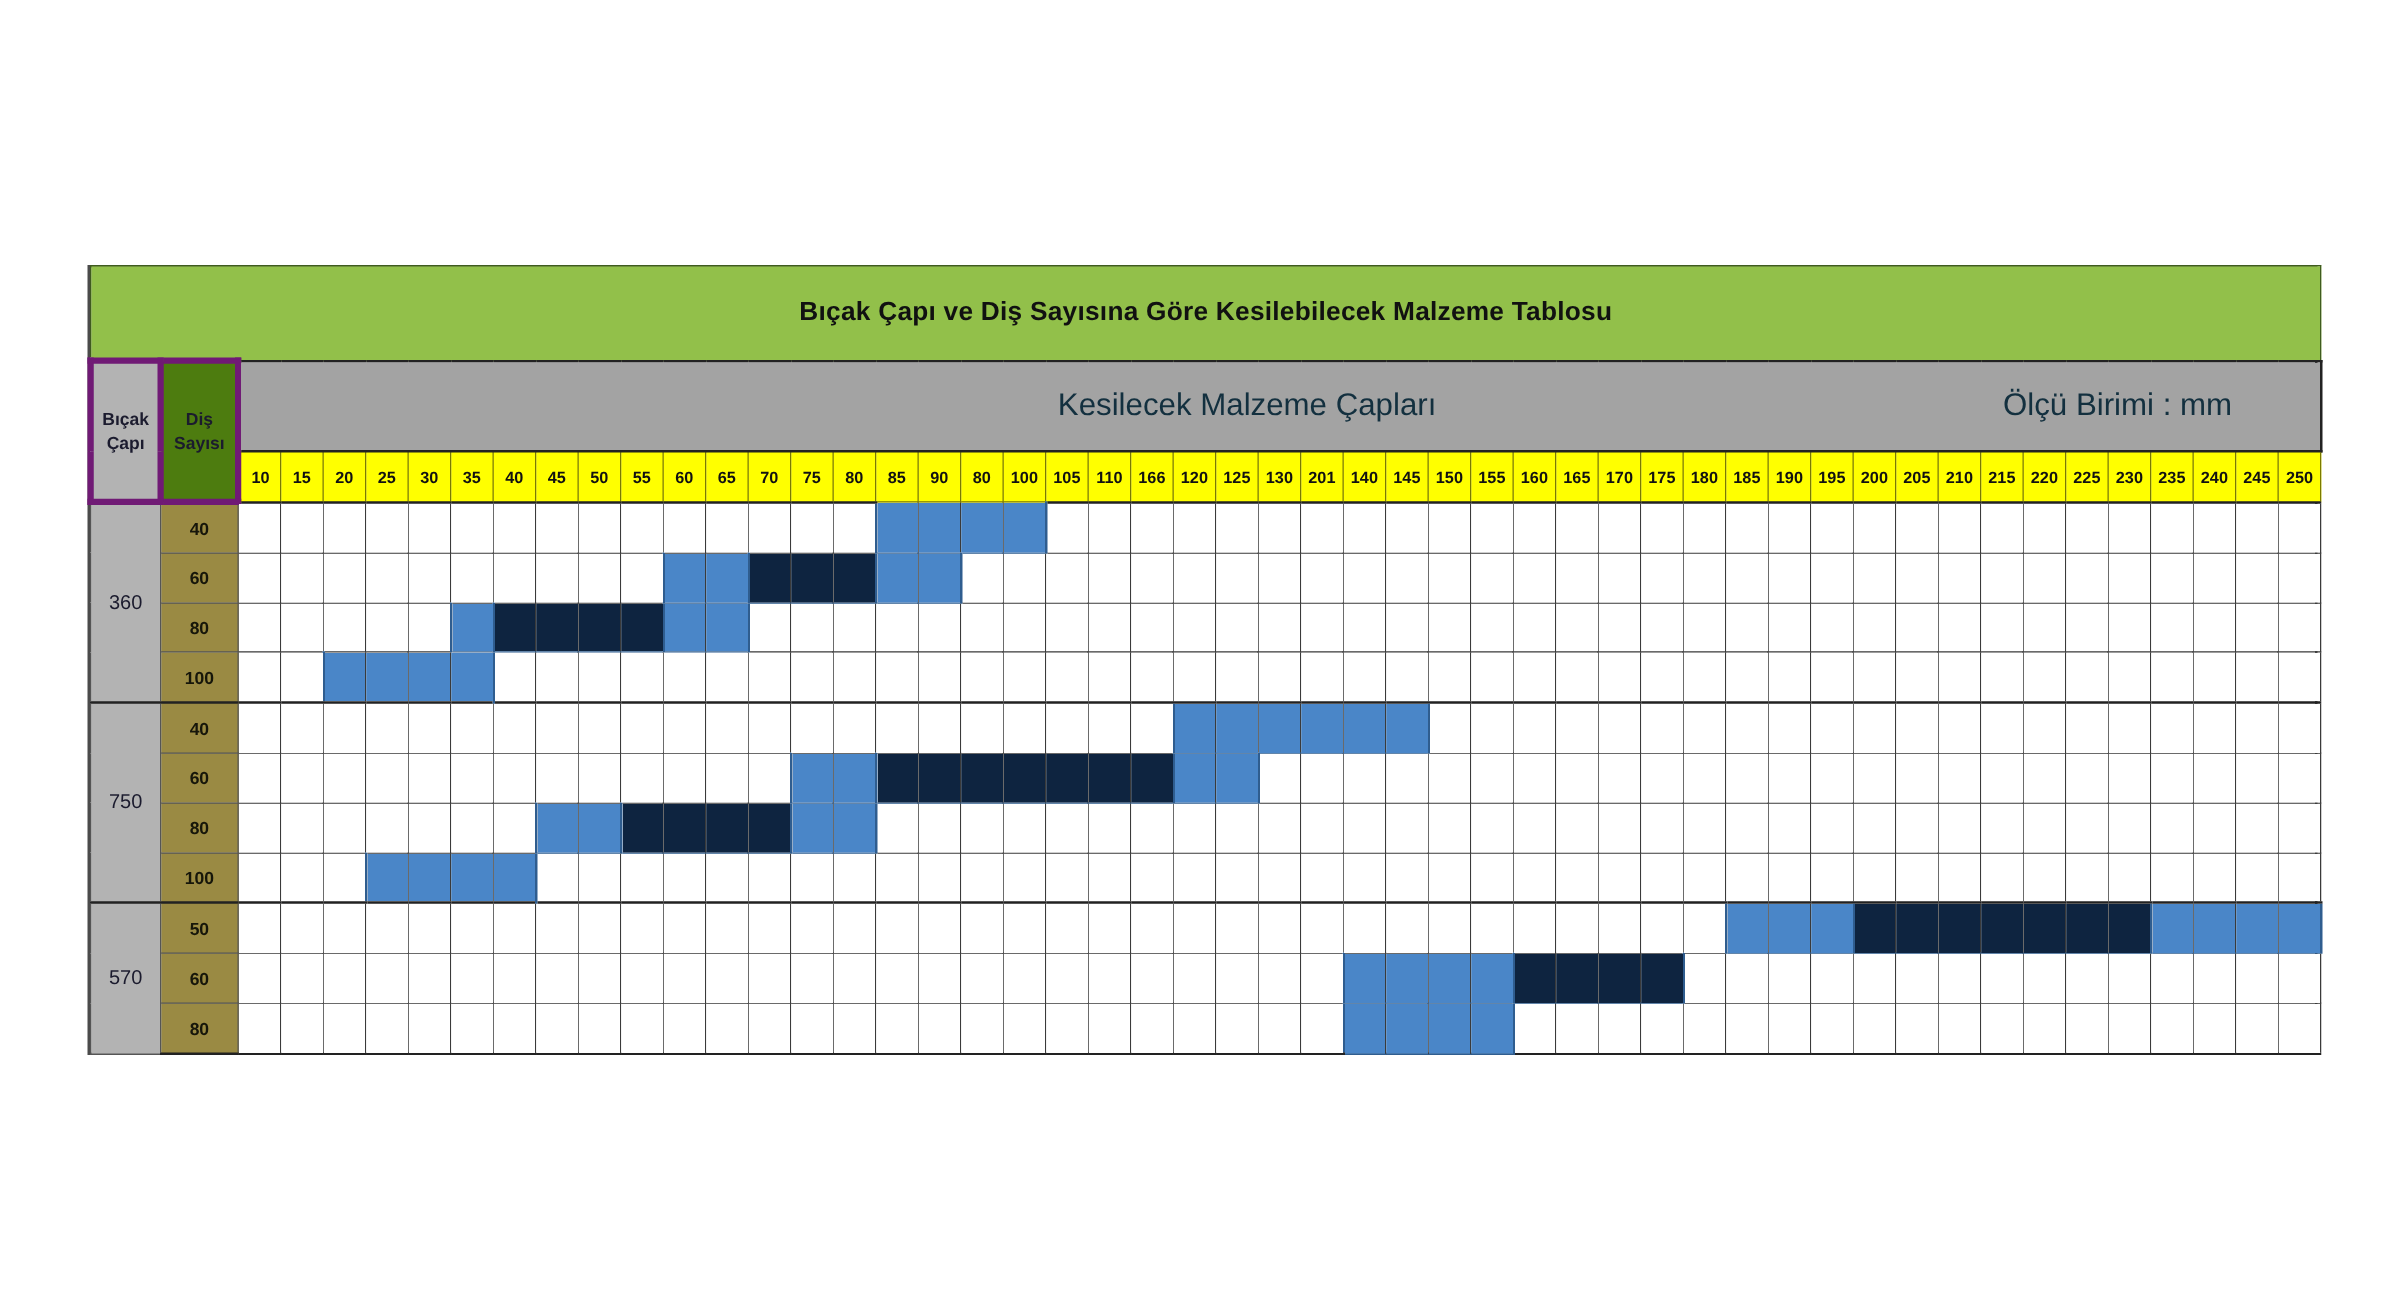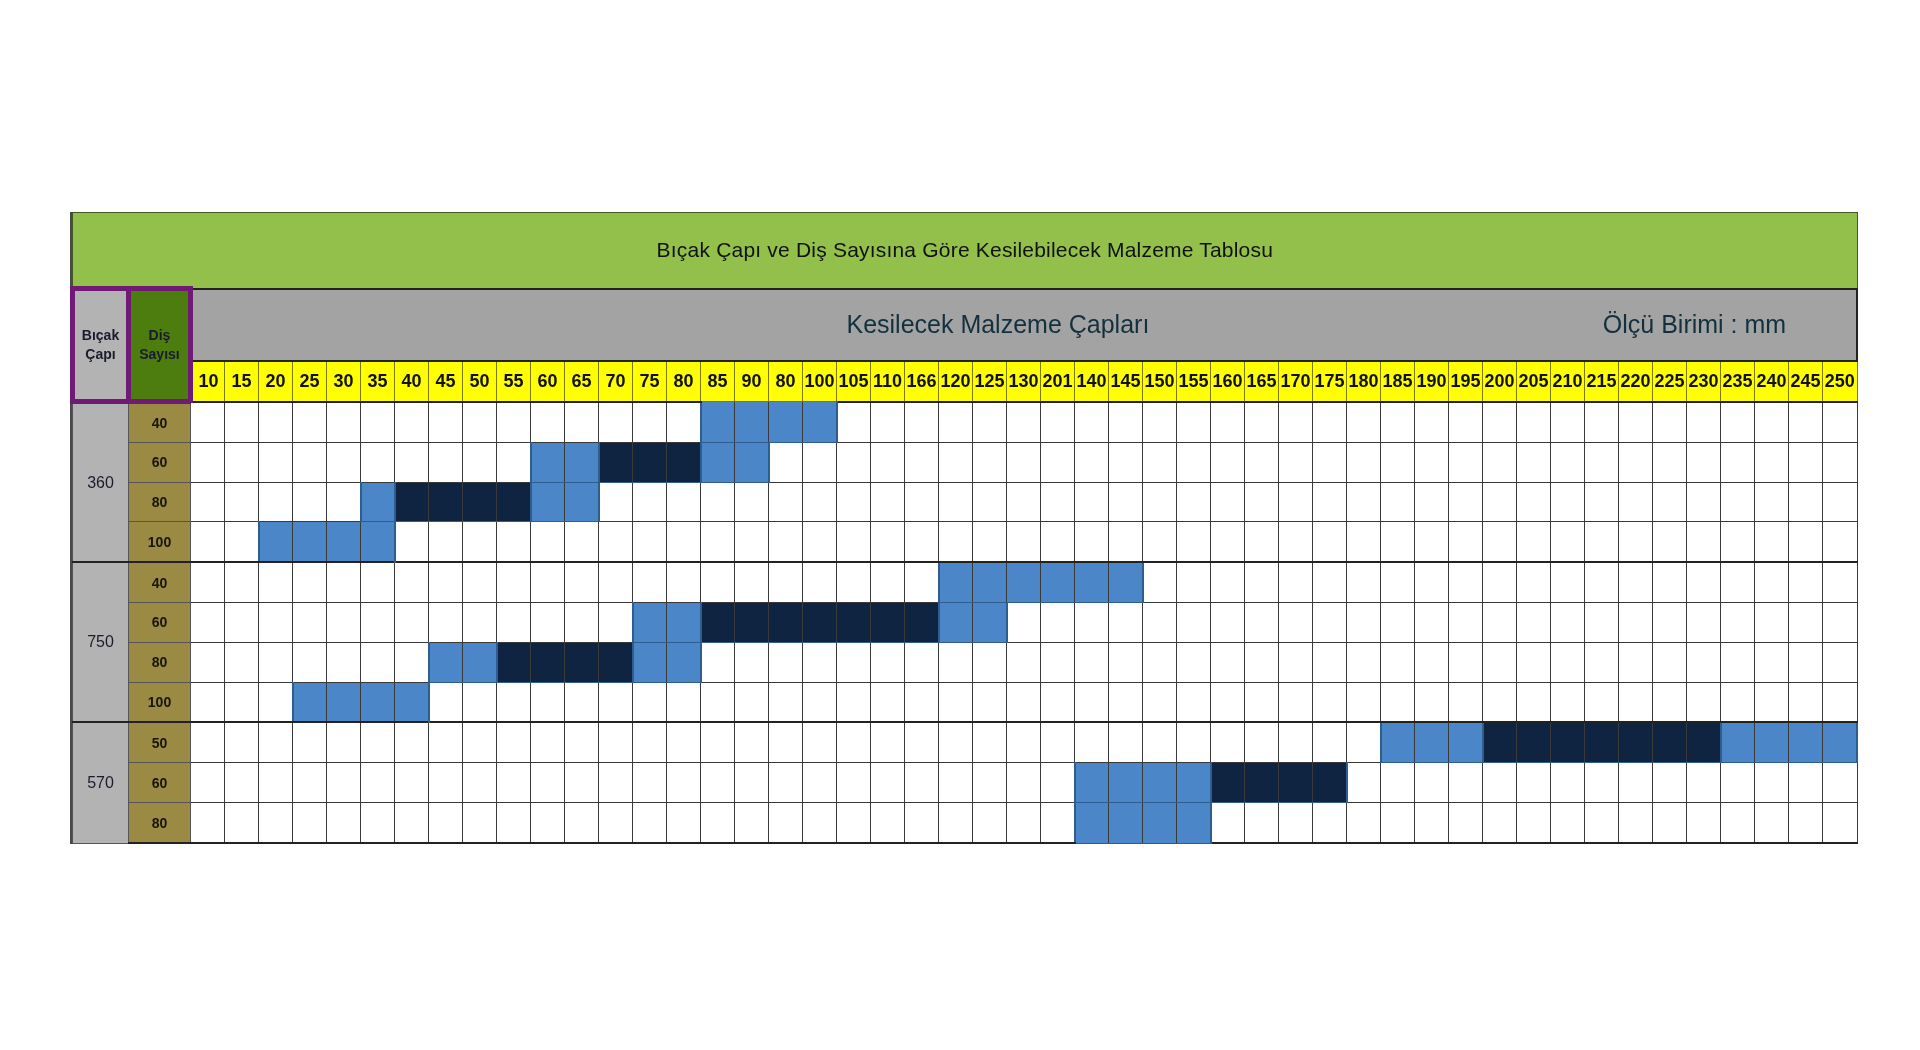--- a/index.html
+++ b/index.html
@@ -10,21 +10,21 @@
   table.grid{border-collapse:collapse;table-layout:fixed;width:100%;height:100%;}
   table.grid td{padding:0;margin:0;}
 
   
   .title-cell{
     background:#92C04A;
     text-align:center;
     vertical-align:middle;
     height:62px;
     font-size:21px;
-    font-weight:normal;
+    font-weight:bold;
     color:#111111;
     border:1px solid #3f5b1f;
     letter-spacing:.2px;
   }
 
   
   .band-cell{
     background:#a3a3a3;
     vertical-align:middle;
     height:60px;
@@ -42,21 +42,21 @@
     border:5px solid #701a75;line-height:1.35;
   }
   .corner-blade{background:#B3B3B3;width:56px;}
   .corner-teeth{background:#4d7c0f;width:62px;}
 
   
   .scale-cell{
     background:#FFFF00;
     text-align:center;vertical-align:middle;
     height:33px;
-    font-size:18px;font-weight:bold;color:#111;
+    font-size:13px;font-weight:bold;color:#111;
     border:1px solid #7a7a00;
   }
 
   
   .blade-cell{
     background:#B3B3B3;text-align:center;vertical-align:middle;
     font-size:16px;color:#1b1b2e;border:1px solid #555;
   }
   .teeth-cell{
     background:#9A8A43;text-align:center;vertical-align:middle;

